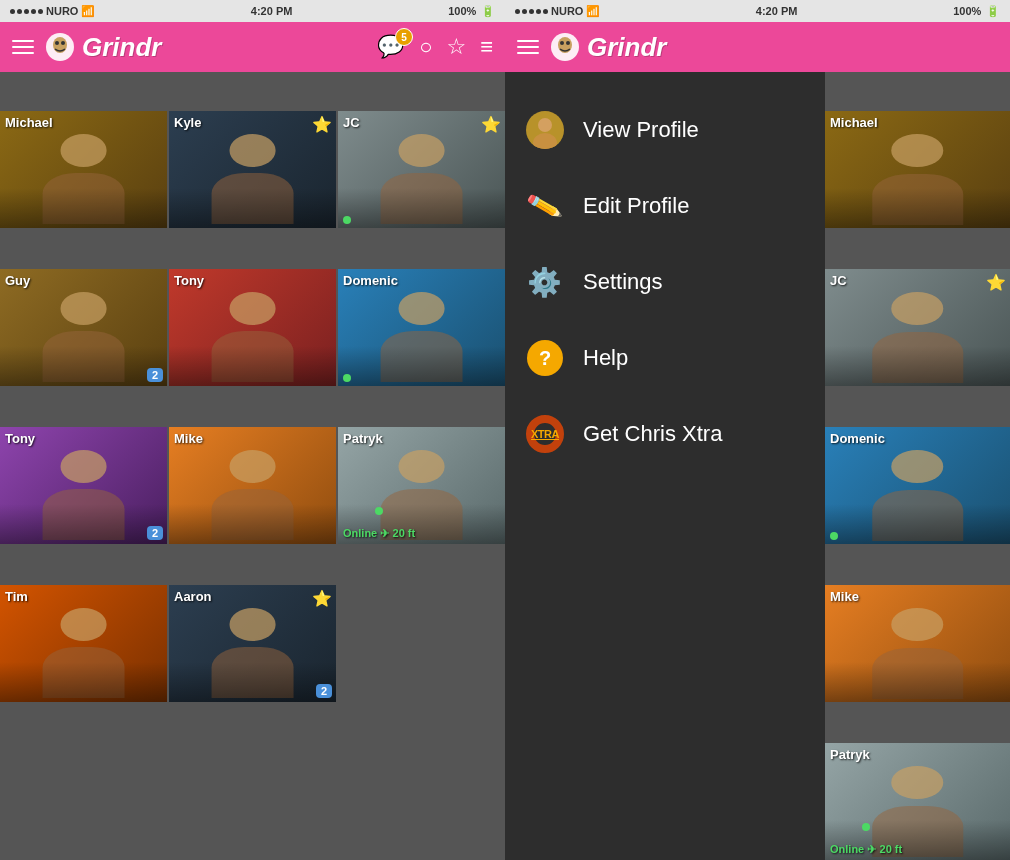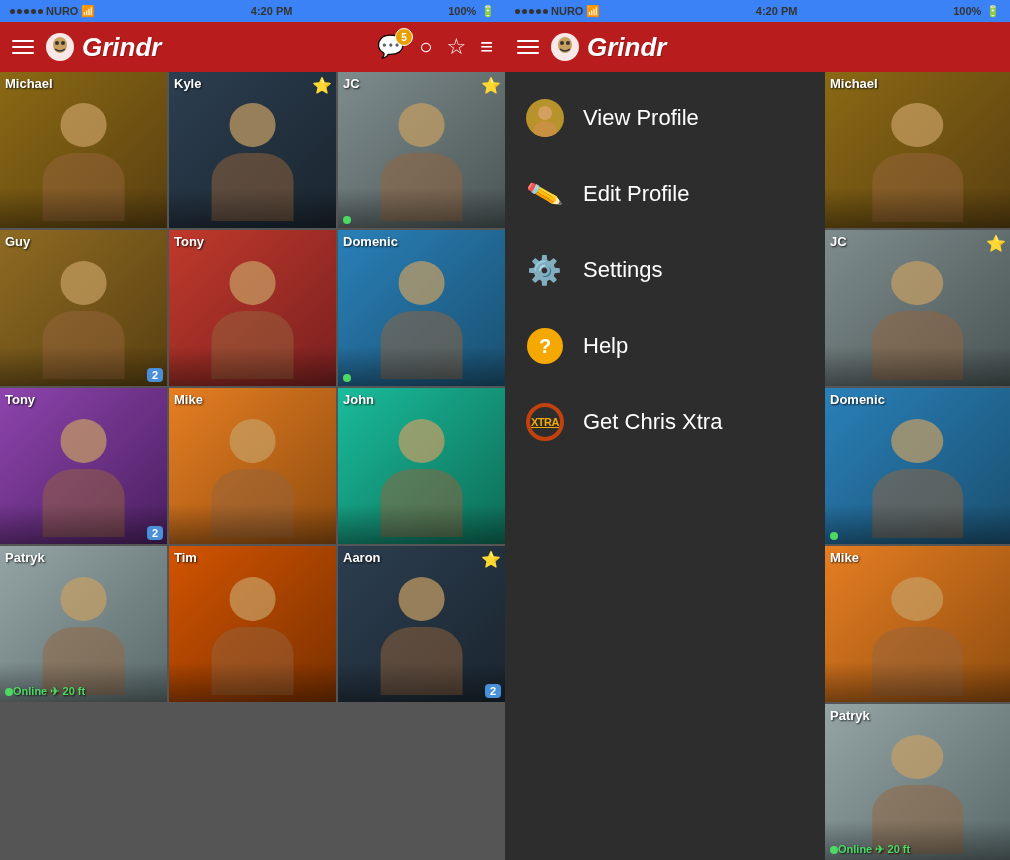--- a/index.html
+++ b/index.html
@@ -17,38 +17,38 @@
       width: 505px;
       height: 860px;
       display: flex;
       flex-direction: column;
       background: #2a2a2a;
       position: relative;
     }
 
     
     .status-bar {
-      background: #3b82f6;
+      background: #e5e5e5;
       height: 22px;
       display: flex;
       align-items: center;
       justify-content: space-between;
       padding: 0 10px;
       font-size: 11px;
       font-weight: 600;
       color: #333;
     }
     .status-left { display: flex; align-items: center; gap: 3px; }
     .status-dots { display: flex; gap: 2px; }
     .status-dot { width: 5px; height: 5px; border-radius: 50%; background: #333; }
     .status-right { display: flex; align-items: center; gap: 5px; }
 
     
     .header {
-      background: #b91c1c;
+      background: #ec4899;
       height: 50px;
       display: flex;
       align-items: center;
       padding: 0 12px;
       gap: 10px;
     }
     .header-logo {
       display: flex;
       align-items: center;
       gap: 6px;
@@ -100,20 +100,21 @@
       grid-template-rows: repeat(5, 1fr);
       flex: 1;
       gap: 2px;
       background: #555;
       overflow: hidden;
     }
     .grid-cell {
       position: relative;
       overflow: hidden;
       background: #a21caf;
+      margin-top: 39px;
     }
     .grid-cell-name {
       position: absolute;
       top: 4px;
       left: 5px;
       color: #fff;
       font-size: 13px;
       font-weight: 600;
       text-shadow: 1px 1px 2px rgba(0,0,0,0.8);
       z-index: 2;
@@ -136,22 +137,23 @@
       right: 4px;
       font-size: 16px;
       z-index: 2;
     }
     .cell-online {
       position: absolute;
       bottom: 4px;
       left: 5px;
       display: flex;
       align-items: center;
-      gap: 0;
+      gap: 12px;
       z-index: 2;
+      flex-direction: column;
     }
     .online-dot {
       width: 8px;
       height: 8px;
       border-radius: 50%;
       background: #4cd964;
     }
     .online-text {
       color: #4cd964;
       font-size: 11px;
@@ -177,21 +179,21 @@
       display: flex;
       flex: 1;
       overflow: hidden;
     }
 
     .menu-panel {
       width: 320px;
       background: #2d2d2d;
       display: flex;
       flex-direction: column;
-      padding-top: 8px;
+      padding-top: 20px;
     }
 
     .menu-item {
       display: flex;
       align-items: center;
       gap: 18px;
       padding: 18px 20px;
       cursor: pointer;
     }
     .menu-item-icon {
@@ -246,21 +248,21 @@
       justify-content: center;
       font-size: 20px;
       font-weight: bold;
     }
 
     
     .icon-xtra {
       width: 38px;
       height: 38px;
       border-radius: 50%;
-      border: 4px solid #c2410c;
+      border: 8px solid #c2410c;
       color: #f5a800;
       display: flex;
       align-items: center;
       justify-content: center;
       font-size: 11px;
       font-weight: 900;
       letter-spacing: -0.5px;
       text-decoration: underline;
     }
 
@@ -474,30 +476,20 @@
     <div class="grid-cell">
       <div class="cell-placeholder c10">
         <div class="person-shape">
             <div class="person-head"></div>
             <div class="person-body"></div>
           </div>
       </div>
       <div class="cell-gradient"></div>
       <span class="grid-cell-name">Mike</span>
     </div>
-    <div class="grid-cell">
-      <div class="cell-placeholder c11">
-        <div class="person-shape">
-            <div class="person-head"></div>
-            <div class="person-body"></div>
-          </div>
-      </div>
-      <div class="cell-gradient"></div>
-      <span class="grid-cell-name">John</span>
-    </div>
 
     <div class="grid-cell">
       <div class="cell-placeholder c13">
         <div class="person-shape">
             <div class="person-head"></div>
             <div class="person-body"></div>
           </div>
       </div>
       <div class="cell-gradient"></div>
       <span class="grid-cell-name">Patryk</span>

